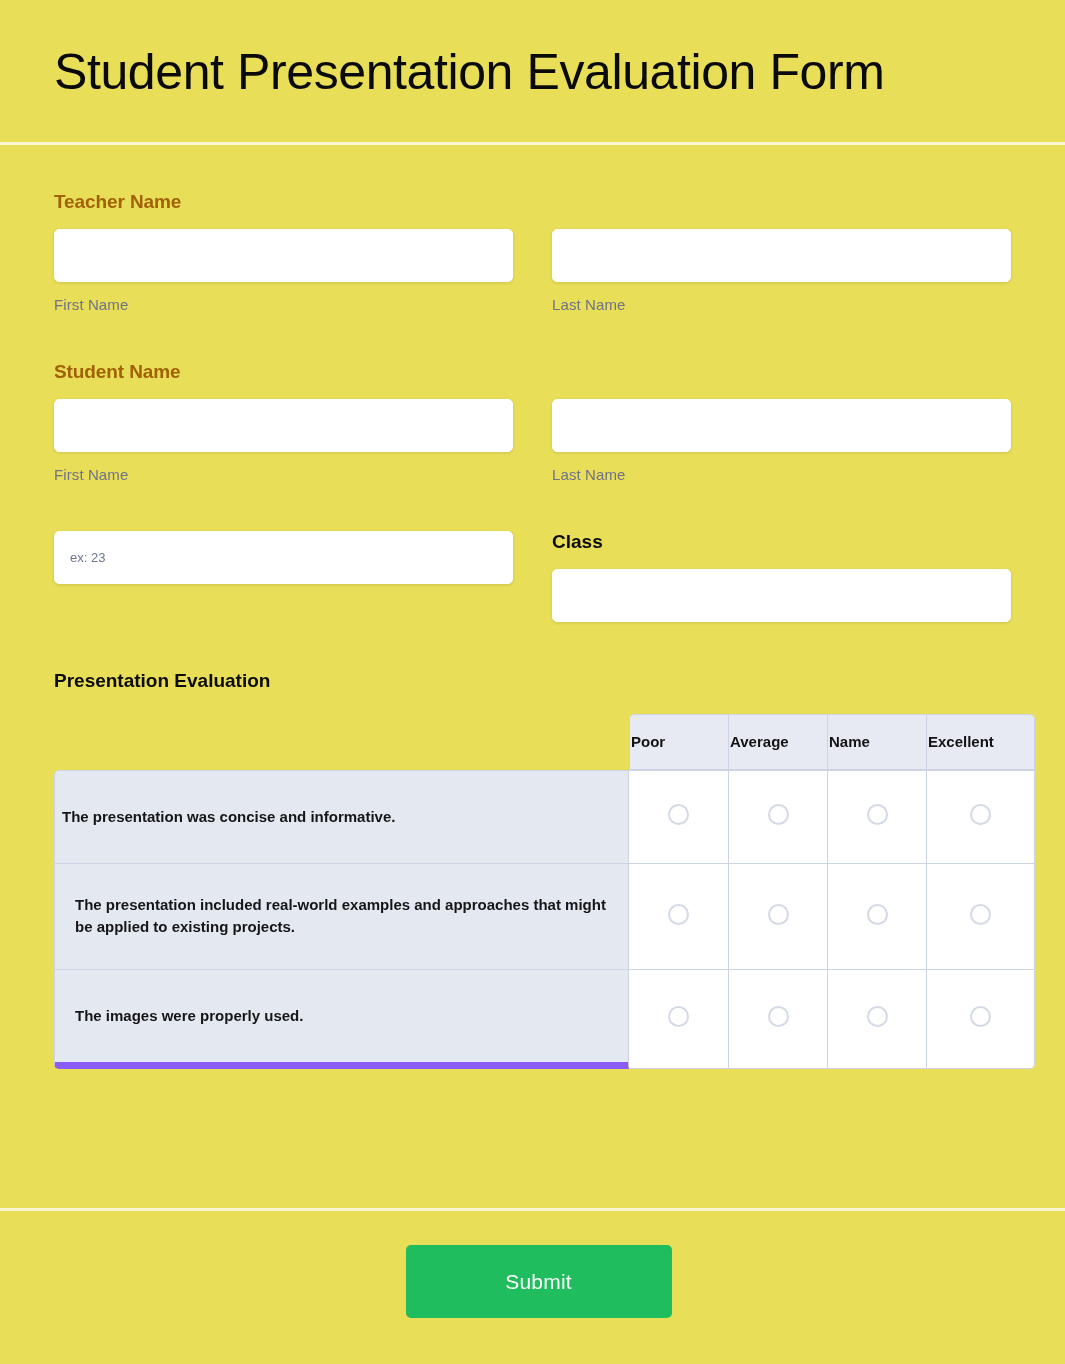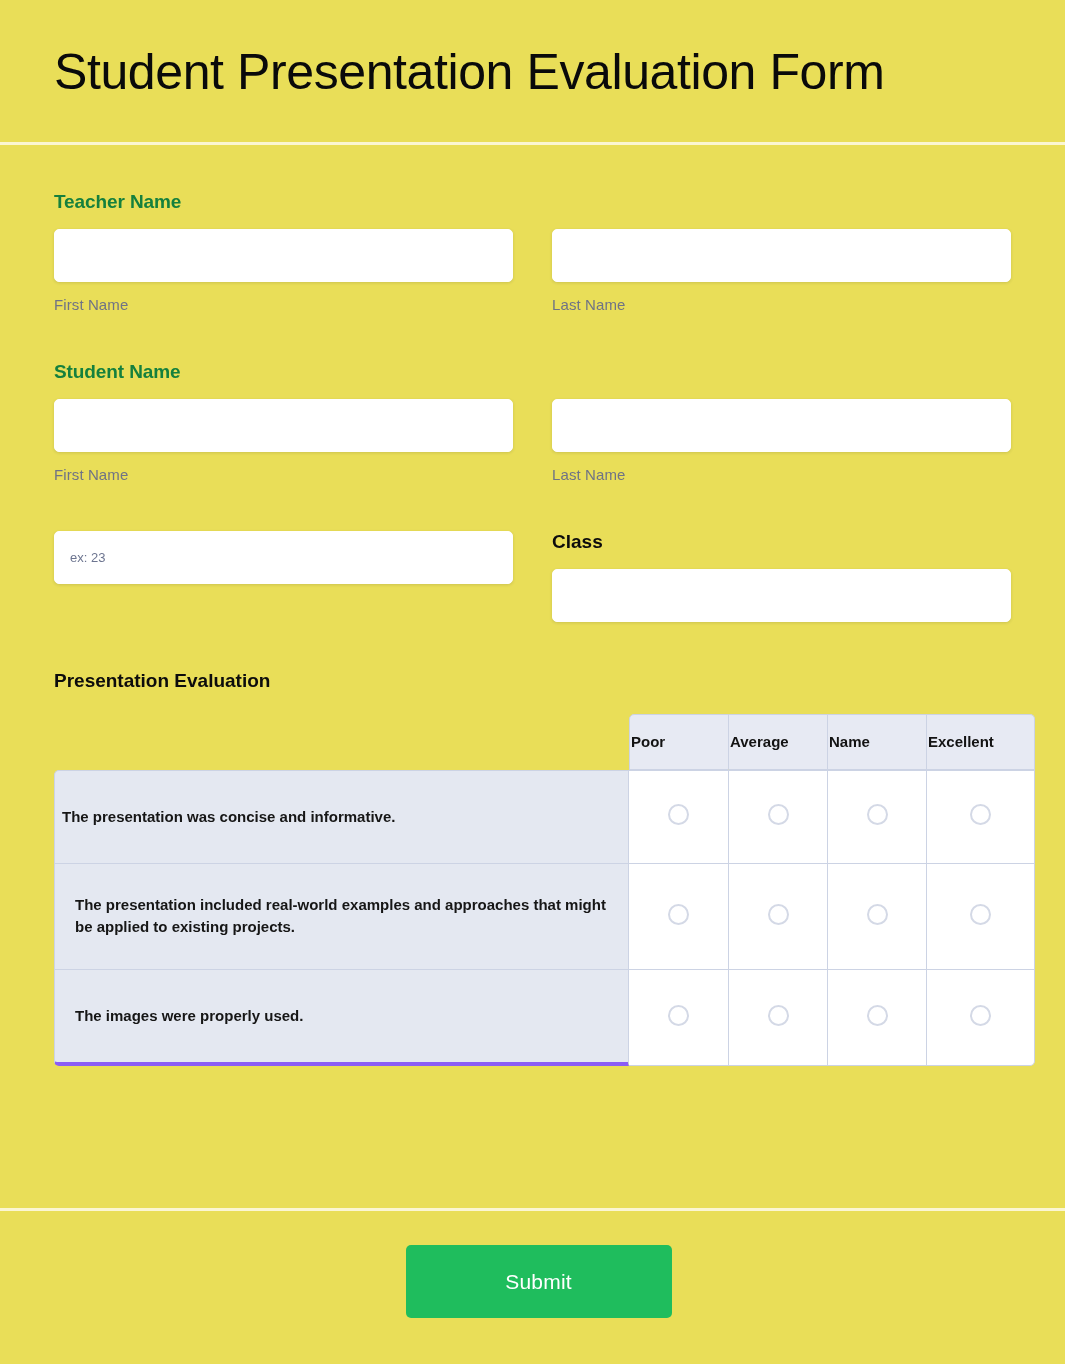--- a/index.html
+++ b/index.html
@@ -52,21 +52,21 @@
   }
 
   .field-group {
     margin-bottom: 48px;
   }
   .field-group:last-child { margin-bottom: 0; }
 
   .field-label {
     font-size: 19px;
     font-weight: 700;
-    color: #15803d;
+    color: #a16207;
     margin: 0 0 16px 0;
     letter-spacing: -0.1px;
   }
 
   .row {
     display: flex;
     gap: 39px;
   }
   .col {
     flex: 1 1 0;
@@ -156,21 +156,21 @@
     line-height: 1.45;
     padding: 17px 20px 17px 20px;
     border-top: 1px solid #ccd3e4;
     border-left: 1px solid #ccd3e4;
     border-right: 1px solid #ccd3e4;
     vertical-align: middle;
   }
   .matrix tr:first-of-type td.stmt { border-top: 1px solid #ccd3e4; }
   .matrix tr.mrow:first-of-type td.stmt { border-top-left-radius: 5px; padding-left: 7px; }
   .matrix tr.mrow:last-of-type td.stmt {
-    border-bottom: 4px solid #8b5cf6;
+    border-bottom: 7px solid #8b5cf6;
     border-bottom-left-radius: 5px;
   }
 
   .matrix td.opt {
     background: #ffffff;
     border-top: 1px solid #ccd3e4;
     border-right: 1px solid #ccd3e4;
     text-align: center;
     vertical-align: middle;
   }

